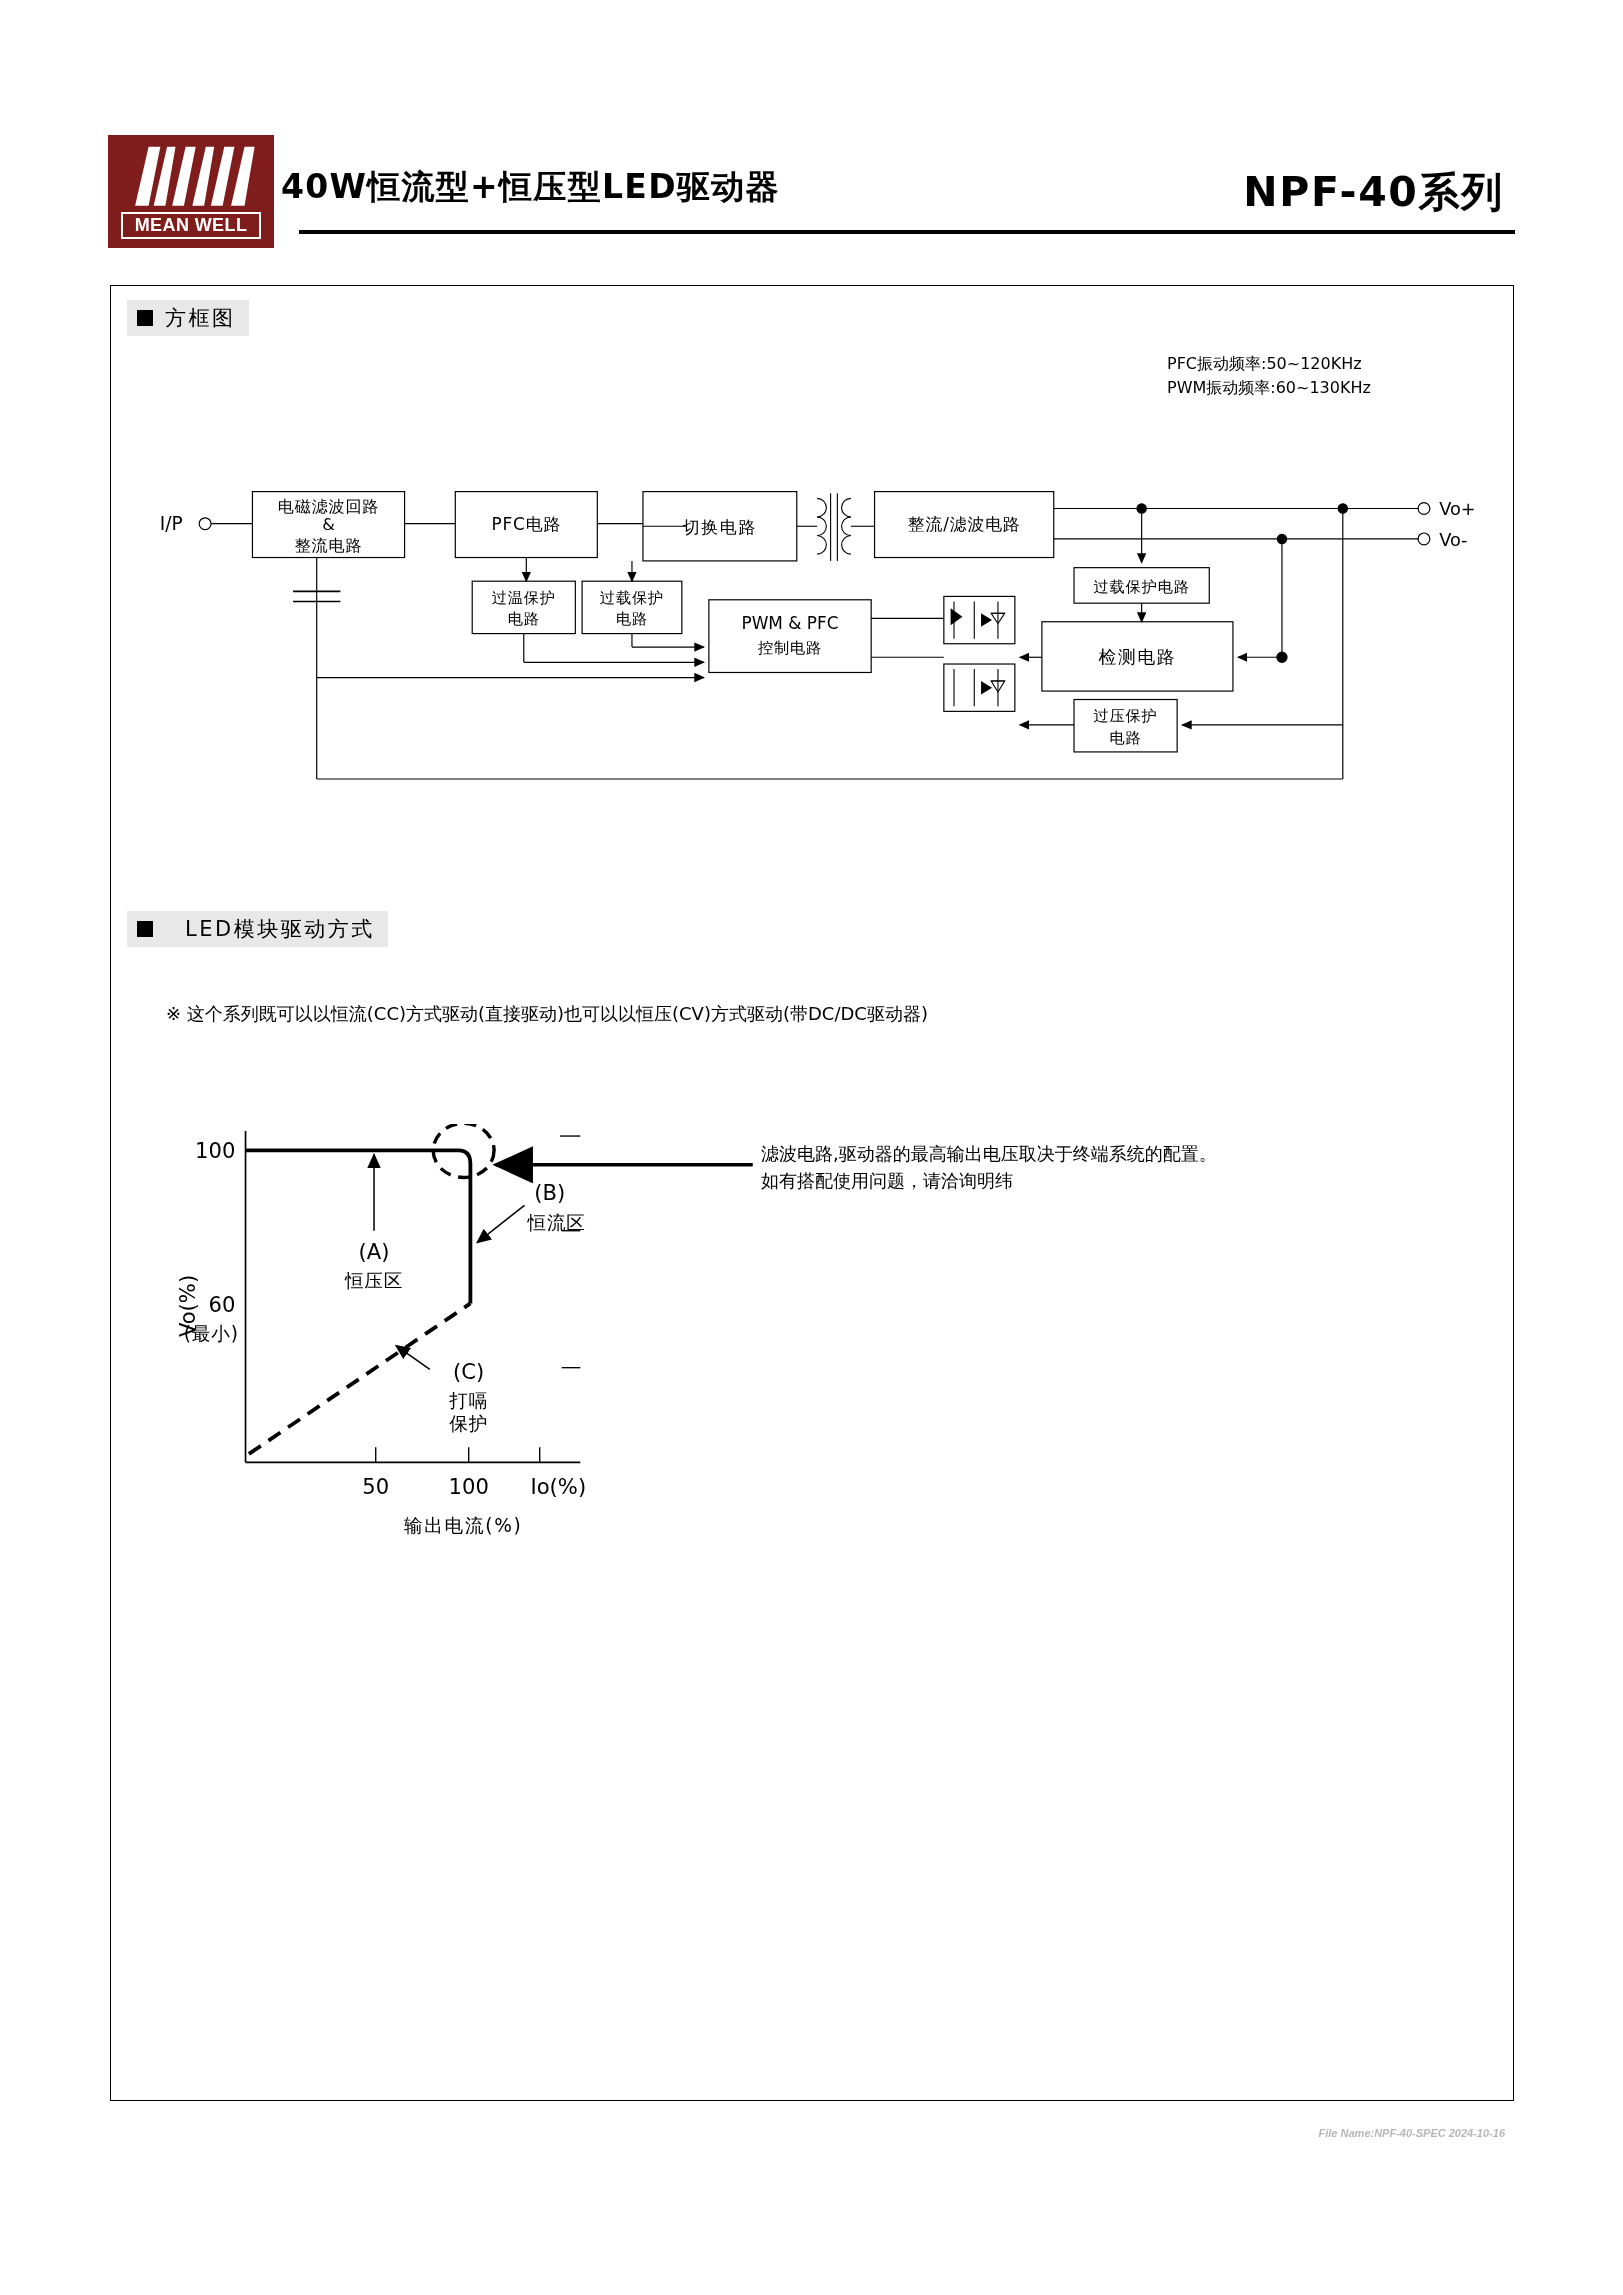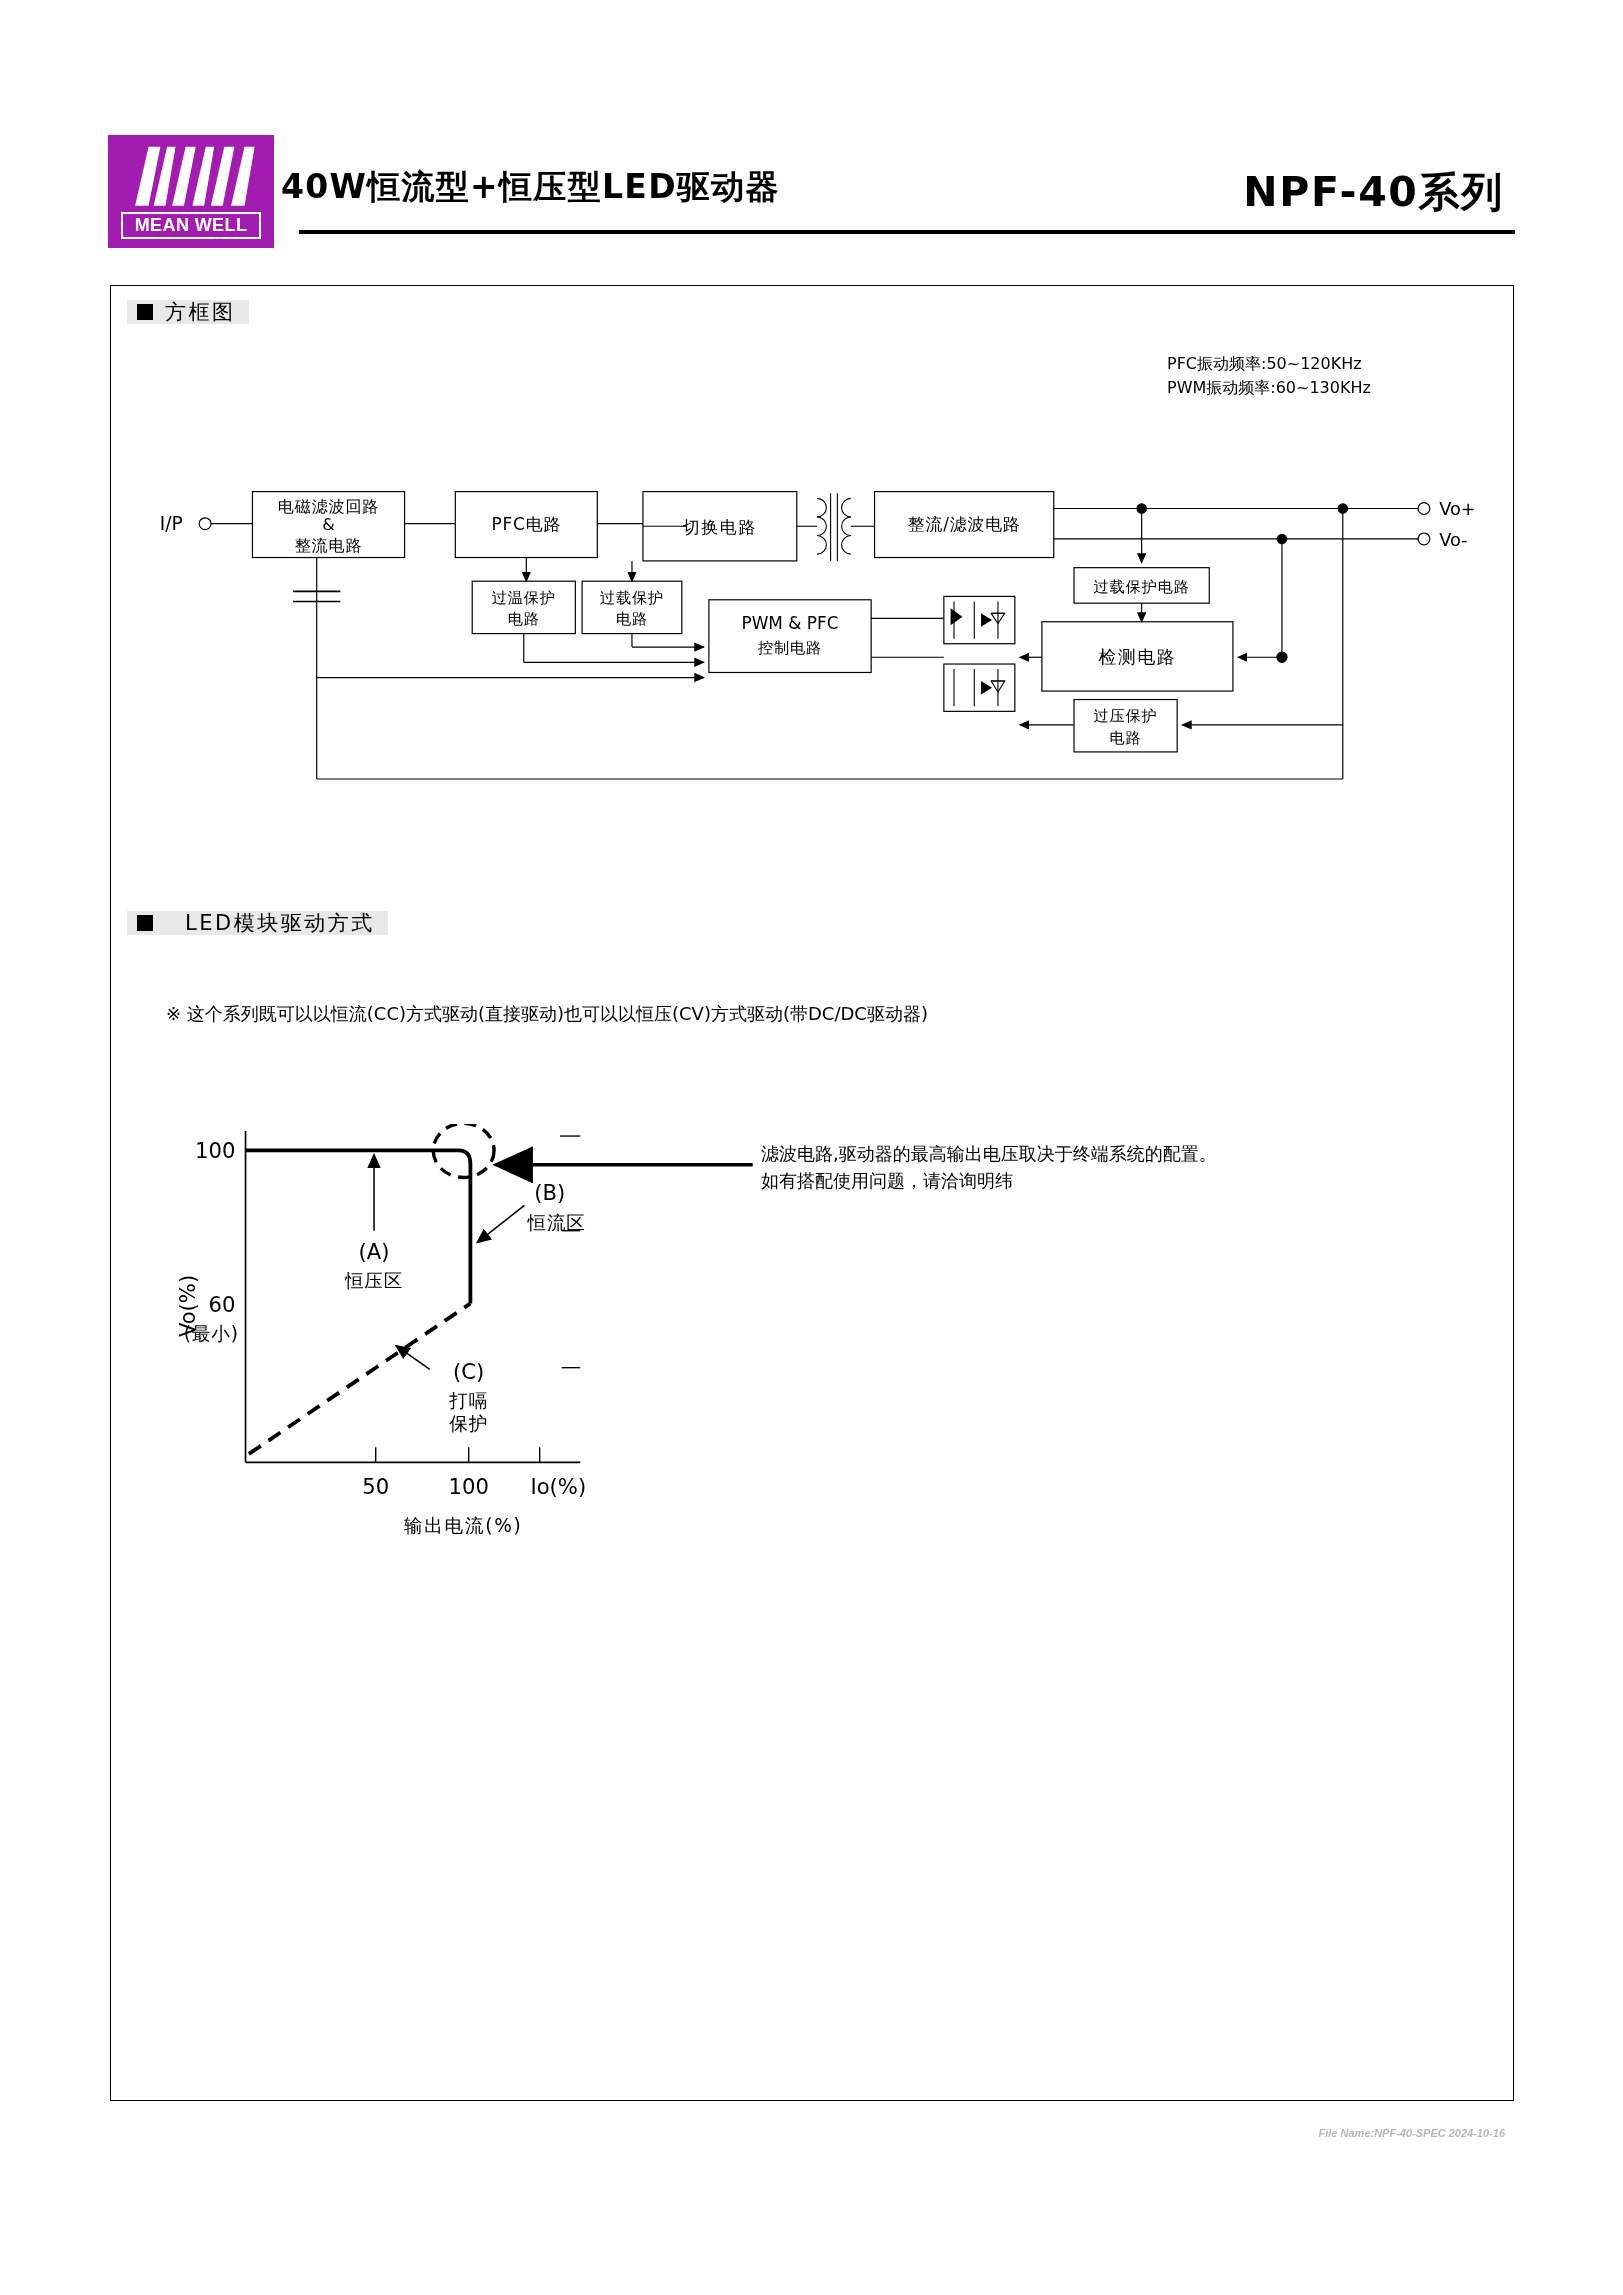--- a/index.html
+++ b/index.html
@@ -23,21 +23,21 @@
     top: 135px;
     width: 1407px;
     height: 118px;
   }
   #logo-box {
     position: absolute;
     left: 0;
     top: 0;
     width: 166px;
     height: 113px;
-    background: #a21caf;
+    background: #7f1d1d;
     display: flex;
     flex-direction: column;
     align-items: center;
     justify-content: flex-start;
     box-sizing: border-box;
     padding-top: 5px;
   }
   #logo-mw {
     width: 137px;
     height: 69px;
@@ -95,21 +95,21 @@
     width: 1404px;
     height: 1816px;
     border: 1.3px solid #000;
     box-sizing: border-box;
   }
 
   
   .section-head {
     position: absolute;
     background: #e8e8e8;
-    height: 24px;
+    height: 36px;
     display: flex;
     align-items: center;
     padding: 0 13.5px 0 10px;
     box-sizing: border-box;
   }
   .section-bullet {
     width: 16px;
     height: 16px;
     background: #000;
     display: inline-block;

